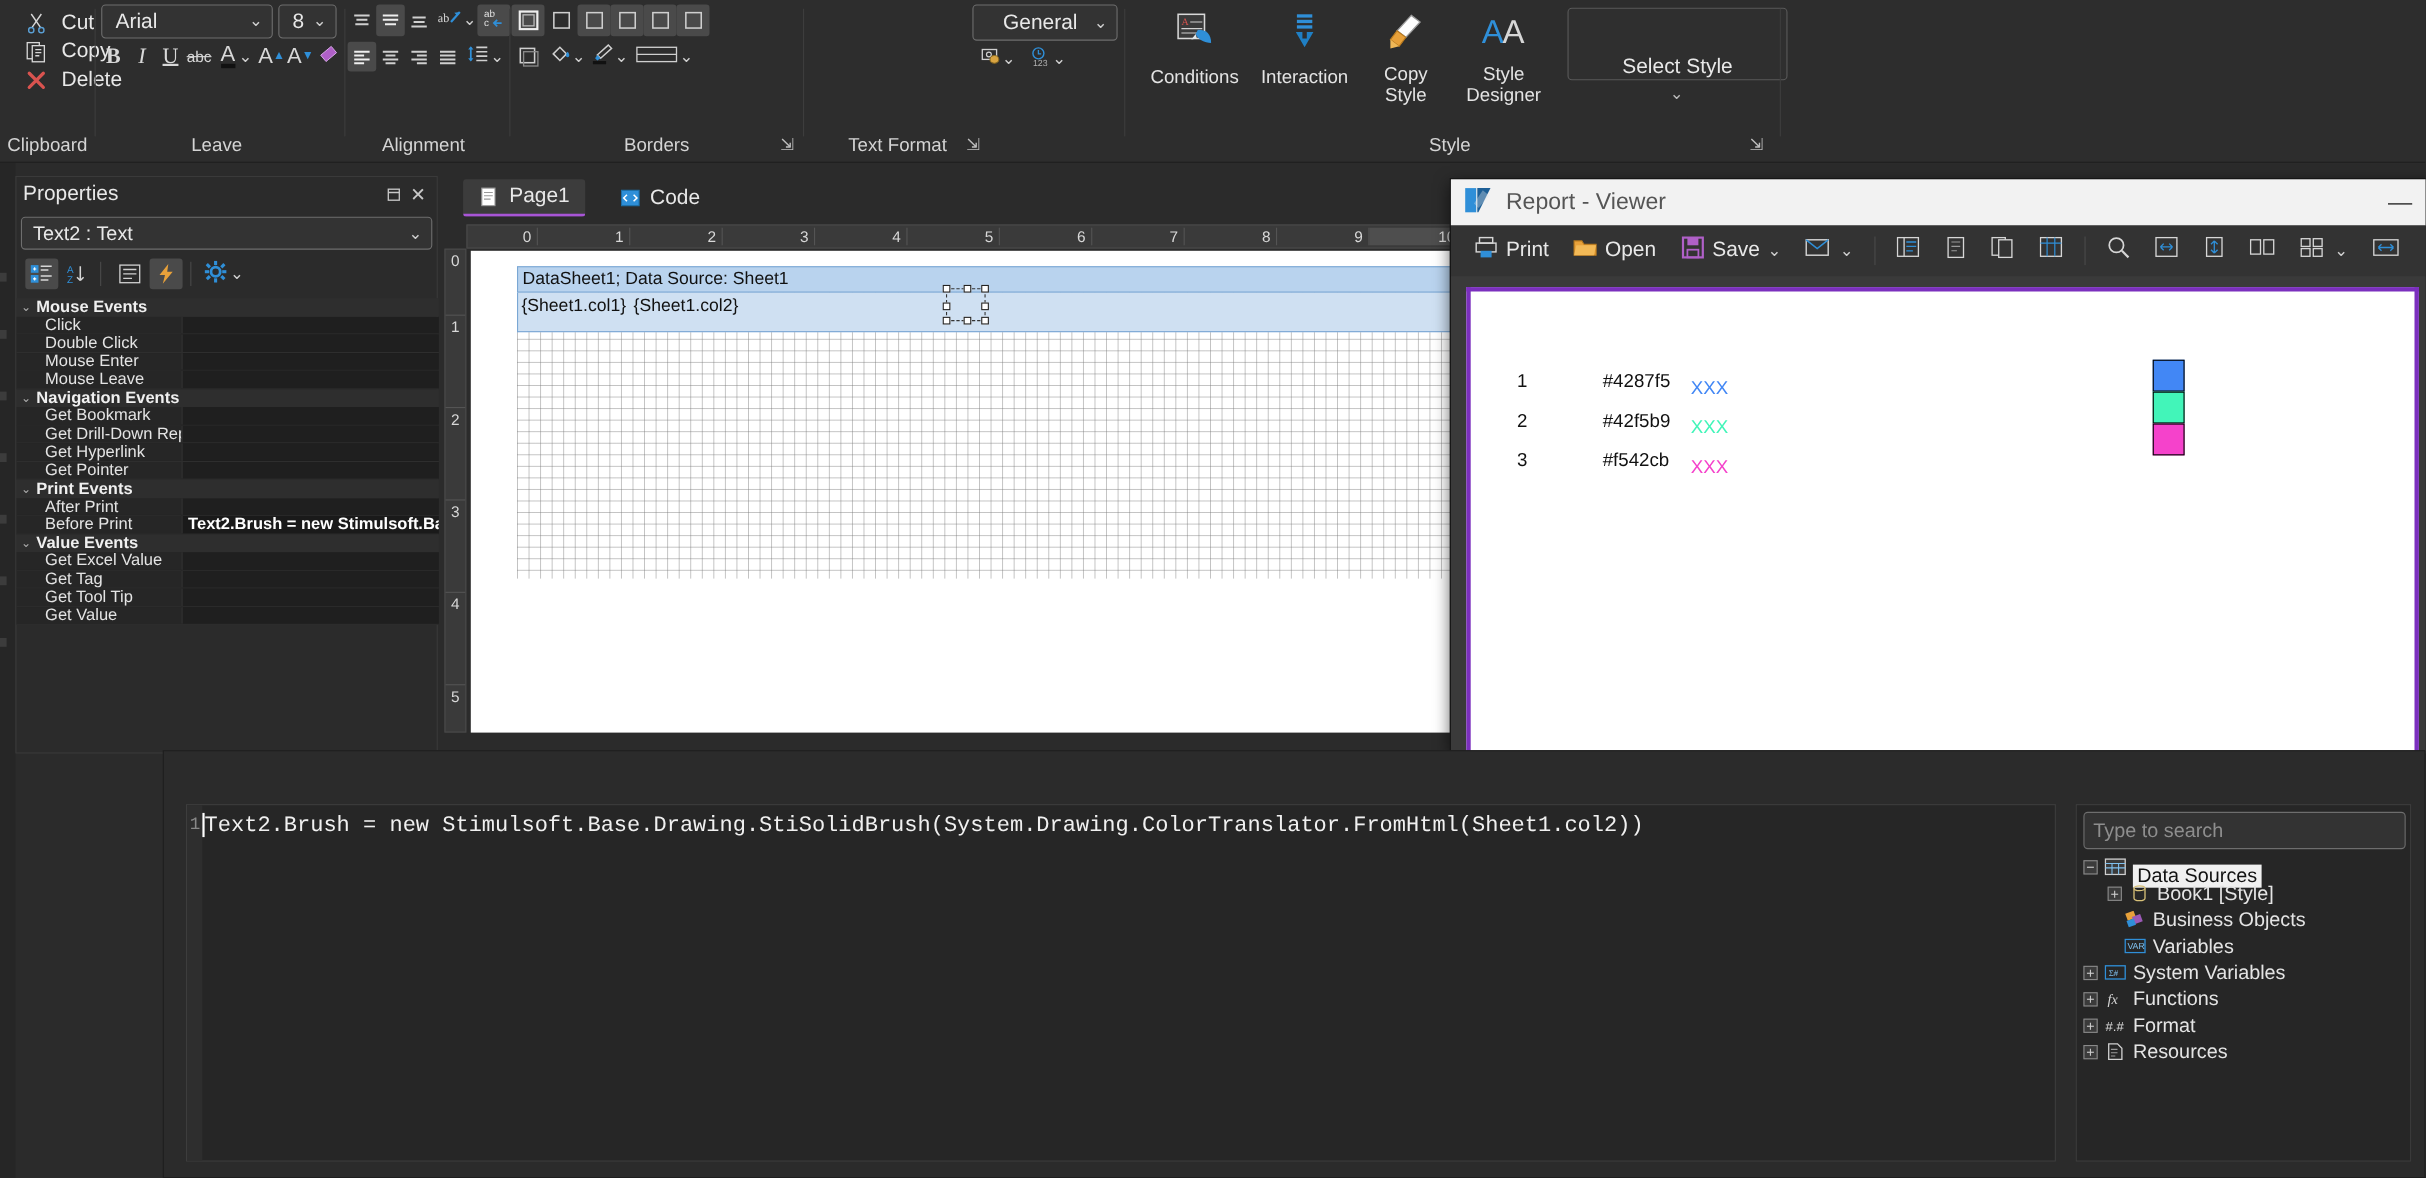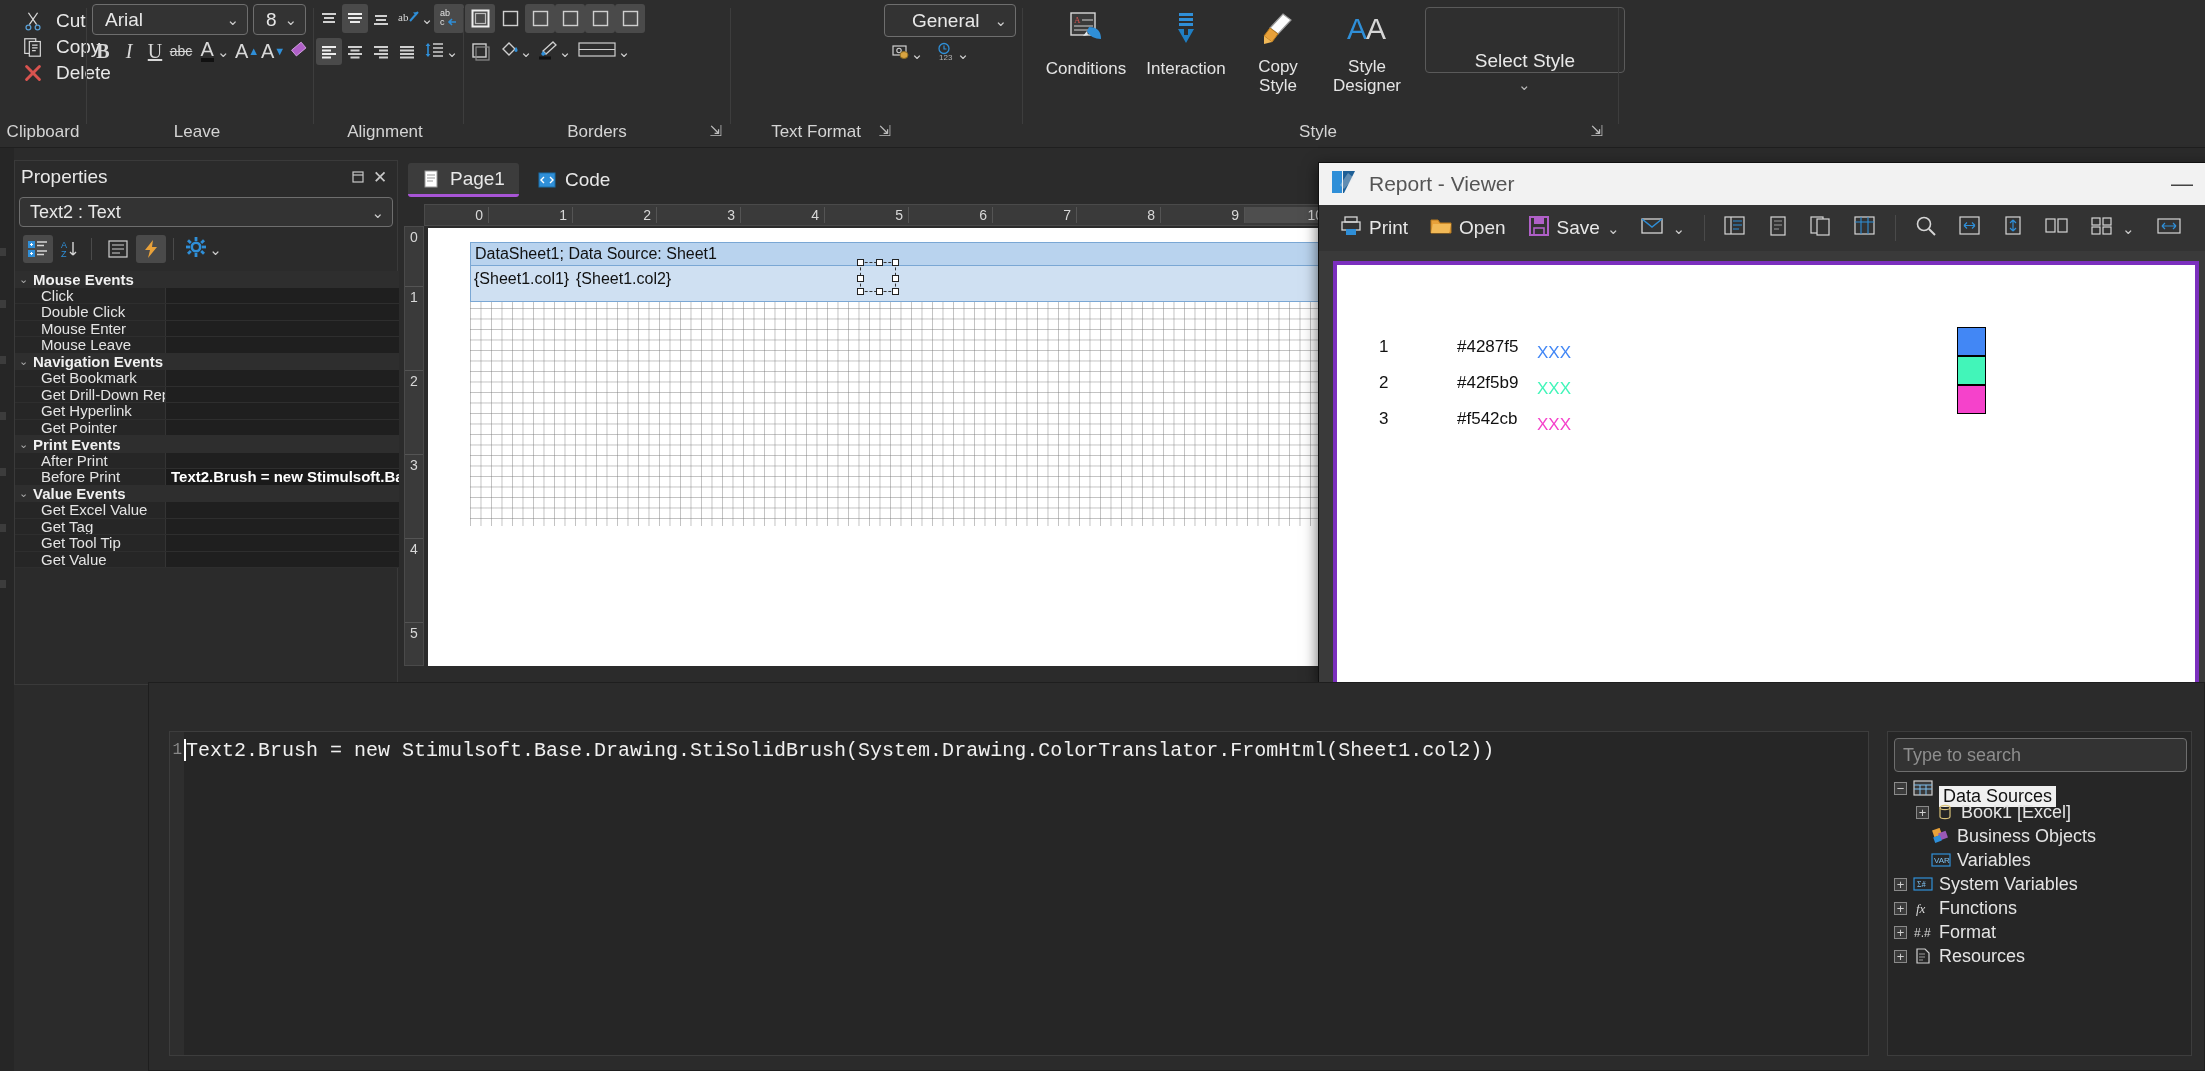--- a/index.html
+++ b/index.html
@@ -108,21 +108,21 @@
   .tickmark { position: absolute; left: 0; width: 6px; height: 8px; background: #3c3c3c; }
 
   
   .designer {
     position: absolute; left: 404px; top: 160px; width: 1130px; height: 525px;
     background: #2b2b2b;
   }
   .tabs { position: absolute; left: 4px; top: 0; height: 40px; display: flex; align-items: center; gap: 4px; }
   .tab {
     display: flex; align-items: center; gap: 8px; height: 34px; padding: 0 14px;
-    border-radius: 3px; cursor: pointer; font-size: 19px; color: #e8e8e8;
+    border-radius: 3px; cursor: pointer; font-size: 19px; color: #e8e8e8; margin-left: 13px;
   }
   .tab.active { background: #3c3c3c; border-bottom: 3px solid #a855d6; }
   .tab .tico { width: 20px; height: 20px; display: inline-flex; align-items: center; justify-content: center; }
 
   .hruler {
     position: absolute; left: 20px; top: 44px; width: 1110px; height: 22px;
     background: #3a3a3a; border: 1px solid #4a4a4a;
     display: flex; align-items: center; font-size: 14px; color: #d8d8d8;
   }
   .hruler .rcell { flex: none; width: 84px; text-align: right; padding-right: 5px; border-right: 1px solid #545454; }
@@ -1004,21 +1004,21 @@
           <span class="tree-label sel">Data Sources</span>
         </div>
         <div class="tree-node" style="padding-left:28px;">
           <span class="tree-exp">+</span>
           <span class="tree-ico">
             <svg width="16" height="16" viewBox="0 0 16 16">
                 <ellipse cx="8" cy="3.5" rx="5" ry="2.2" fill="none" stroke="#d8c178" stroke-width="1.2"></ellipse>
                 <path d="M3 3.5v9c0 1.2 2.2 2.2 5 2.2s5-1 5-2.2v-9" fill="none" stroke="#d8c178" stroke-width="1.2"></path>
               </svg>
           </span>
-          <span class="tree-label">Book1 [Excel]</span>
+          <span class="tree-label">Book1 [Style]</span>
         </div>
         <div class="tree-node" style="padding-left:24px;">
           <span class="tree-exp blank"></span>
           <span class="tree-ico">
             <svg width="20" height="16" viewBox="0 0 20 16">
                 <rect x="2" y="1" width="8" height="7" transform="rotate(-20 6 4.5)" fill="#e8a13a"></rect>
                 <rect x="8" y="4" width="8" height="7" transform="rotate(-20 12 7.5)" fill="#9b59b6"></rect>
                 <rect x="3" y="8" width="7" height="6" transform="rotate(-20 6.5 11)" fill="#2f8fd8"></rect>
               </svg>
           </span>

